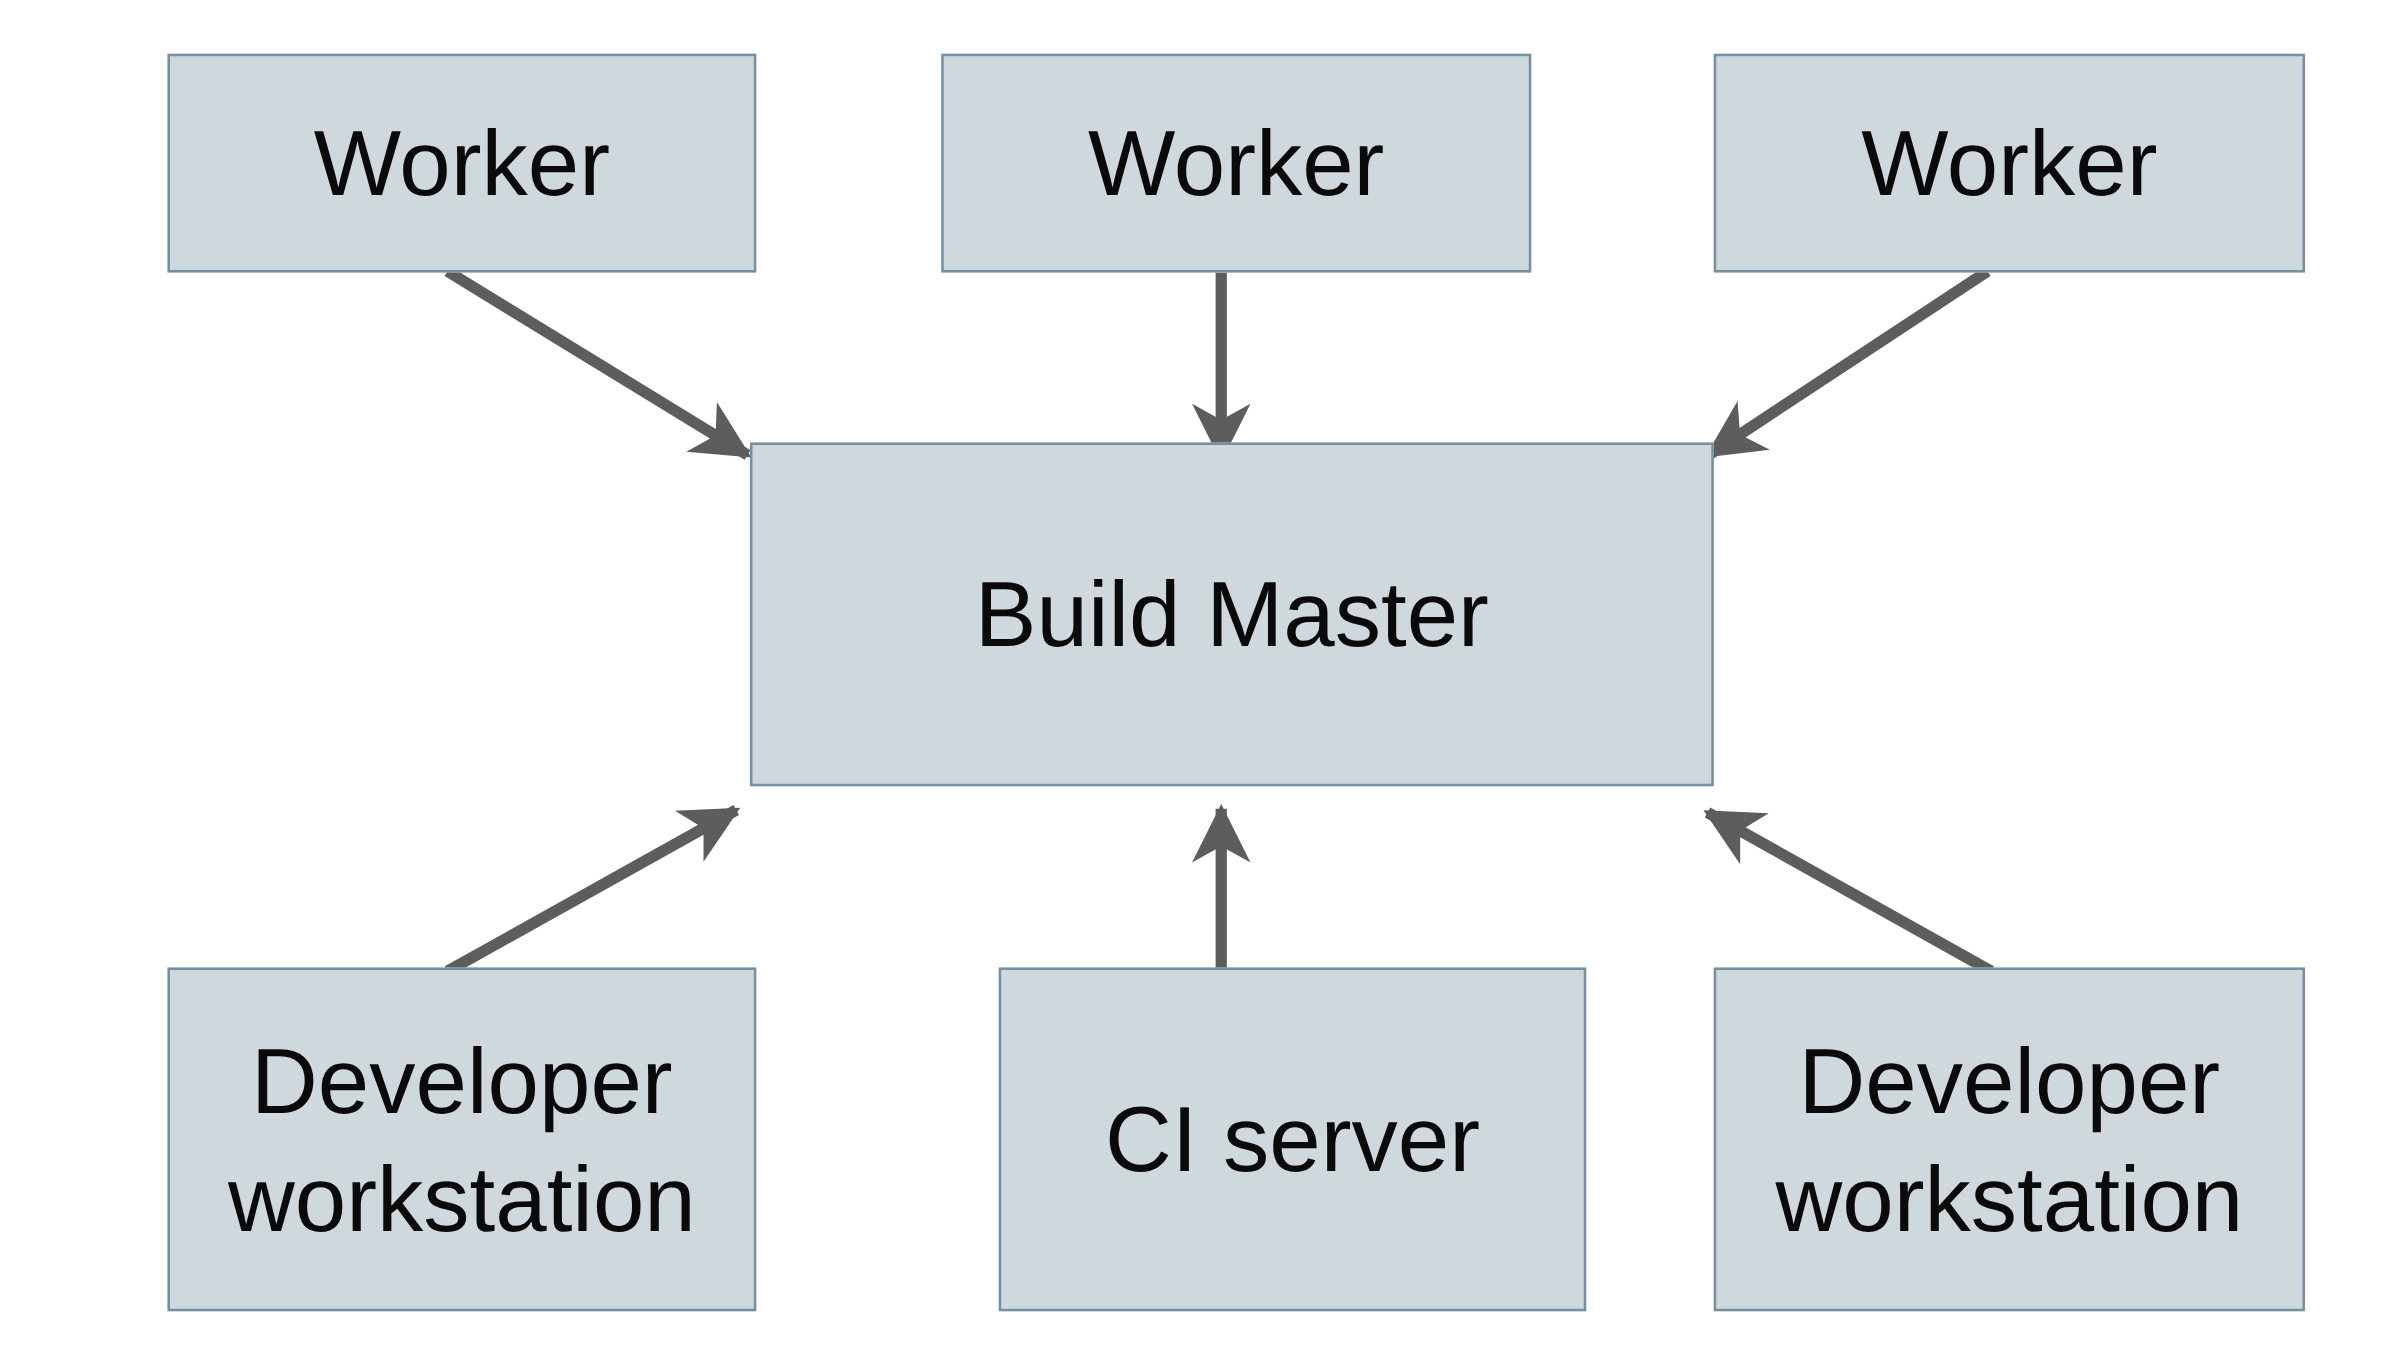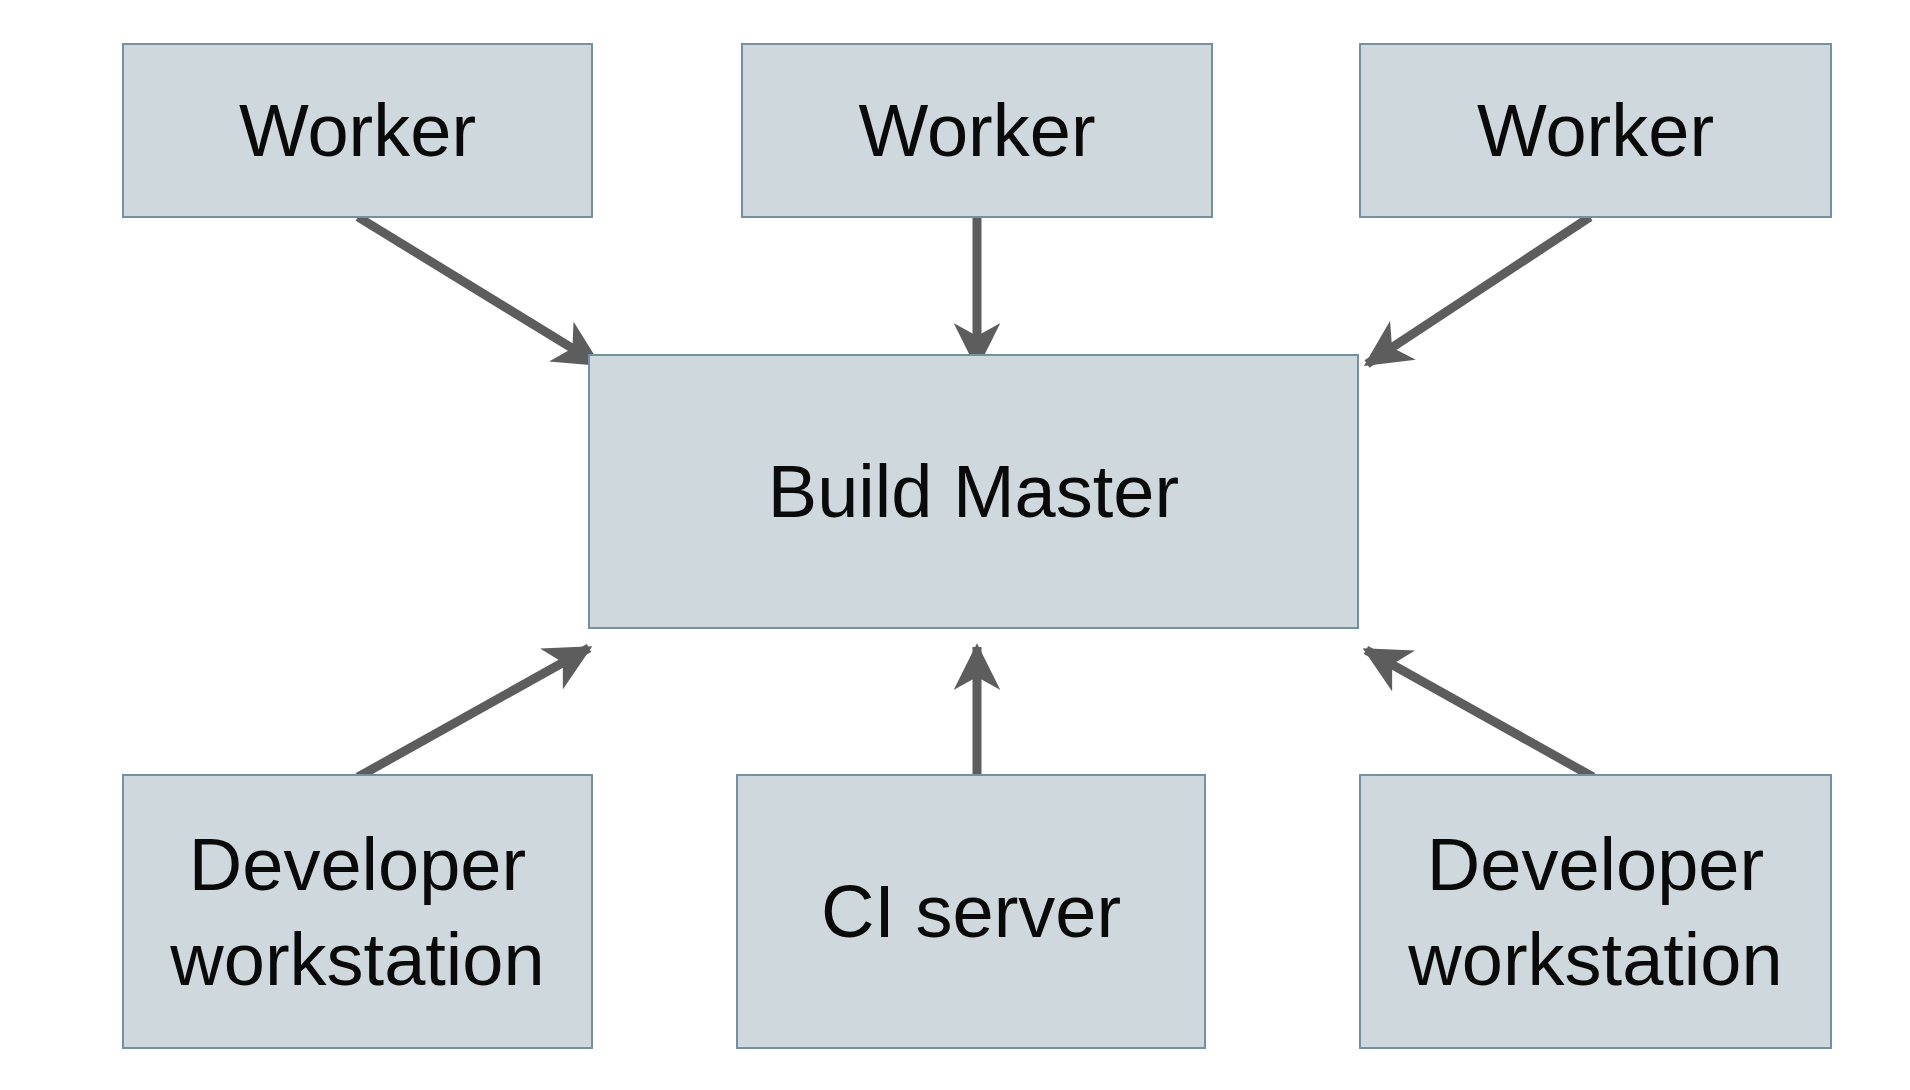--- a/index.html
+++ b/index.html
@@ -35,20 +35,21 @@
   }
   .node {
     position: absolute;
     box-sizing: border-box;
     background: var(--box-fill, #cfd8dc);
     border: 2.5px solid var(--box-border, #7590a0);
     display: flex;
     align-items: center;
     justify-content: center;
     text-align: center;
+    margin-left: 12px;
   }
   .node .label {
     font-size: 74px;
     line-height: 95px;
     color: var(--text-color, #0a0a0a);
     white-space: pre-line;
     letter-spacing: 0px;
   }
 </style>
 </head>
@@ -78,20 +79,20 @@
     <div class="node" style="left: 1359px; top: 43px; width: 473px; height: 175px;">
       <span class="label">Worker</span>
     </div>
     <div class="node" style="left: 588px; top: 354px; width: 771px; height: 275px;">
       <span class="label">Build Master</span>
     </div>
     <div class="node" style="left: 122px; top: 774px; width: 471px; height: 275px;">
       <span class="label">Developer
 workstation</span>
     </div>
-    <div class="node" style="left: 736px; top: 774px; width: 470px; height: 275px;">
+    <div class="node" style="left: 787px; top: 774px; width: 470px; height: 275px;">
       <span class="label">CI server</span>
     </div>
     <div class="node" style="left: 1359px; top: 774px; width: 473px; height: 275px;">
       <span class="label">Developer
 workstation</span>
     </div>
   </div>
 
 </body></html>

